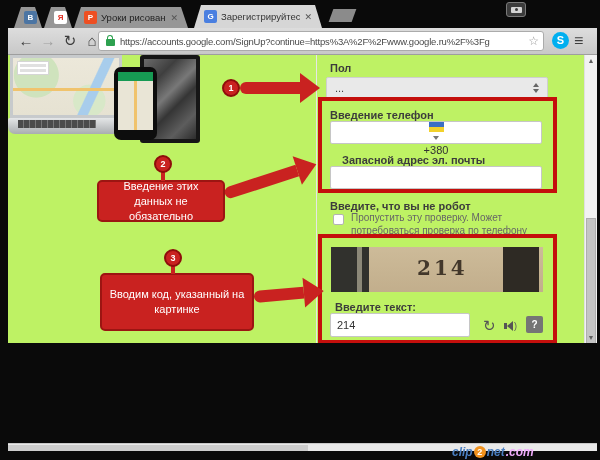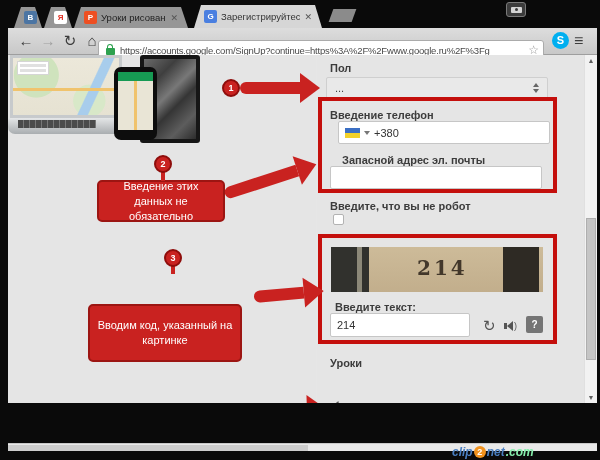--- a/index.html
+++ b/index.html
@@ -25,31 +25,31 @@
            border:1px solid #7a7a7a;border-radius:3px;}
   .traybtn .cam{position:absolute;left:4px;top:4px;width:11px;height:6px;background:#d4d4d4;border-radius:1px;}
   .traybtn .cam-dot{position:absolute;left:8px;top:5px;width:3px;height:3px;background:#3c3c3c;border-radius:50%;}
 
   
   .toolbar{position:absolute;left:8px;top:28px;width:589px;height:27px;
            background:linear-gradient(#dddddd,#c8c8c8);border-bottom:1px solid #9e9e9e;}
   .navbtn{position:absolute;top:3px;width:20px;height:20px;font-size:15px;line-height:20px;text-align:center;color:#3c3c3c;}
   .navbtn.disabled{color:#9f9f9f;}
   .addressbar{position:absolute;left:90px;top:3px;width:446px;height:20px;background:#fff;
-              border:1px solid #ababab;border-radius:3px;display:flex;align-items:center;padding:0 4px;overflow:hidden;margin-top:9px;}
+              border:1px solid #ababab;border-radius:3px;display:flex;align-items:center;padding:0 4px;overflow:hidden;}
   .lockbody{width:9px;height:7px;background:#2da14f;border-radius:1px;position:relative;margin:3px 5px 0 3px;flex:0 0 auto;}
   .lockshackle{position:absolute;top:-4px;left:1px;width:6px;height:5px;border:1.5px solid #2da14f;border-bottom:none;border-radius:3px 3px 0 0;}
   .urltext{font-size:9.5px;color:#4a4a4a;white-space:nowrap;overflow:hidden;letter-spacing:-0.2px;flex:1;}
   .star{font-size:12px;color:#999;margin-left:4px;flex:0 0 auto;}
   .skype{position:absolute;left:552px;top:32px;width:17px;height:17px;border-radius:50%;background:#00aff0;
          color:#fff;font-size:11px;font-weight:bold;text-align:center;line-height:17px;}
   .menubtn{position:absolute;left:574px;top:30px;font-size:16px;color:#3e3e3e;line-height:22px;}
 
   
-  .content{position:absolute;left:8px;top:55px;width:589px;height:348px;background:#e5e5e5;overflow:hidden;}
+  .content{position:absolute;left:8px;top:55px;width:589px;height:288px;background:#bef264;overflow:hidden;}
   .vdivider{position:absolute;left:308px;top:0;width:1px;height:100%;background:#e6e6e6;}
 
   
   .vscroll{position:absolute;left:576px;top:0;width:13px;height:100%;background:#f2f2f2;border-left:1px solid #e0e0e0;}
   .vscroll .arr-up,.vscroll .arr-dn{position:absolute;left:0;width:100%;font-size:7px;text-align:center;color:#5f5f5f;}
   .vscroll .arr-up{top:2px;}
   .vscroll .arr-dn{bottom:2px;}
   .vscroll .thumb{position:absolute;left:1px;top:163px;width:10px;height:142px;background:#c5c5c5;border:1px solid #aeaeae;}
 
   
@@ -120,21 +120,21 @@
   .arr .head{width:0;height:0;border-top:15px solid transparent;border-bottom:15px solid transparent;border-left:20px solid var(--red);}
 
   
   .hscroll{position:absolute;left:8px;top:443px;width:589px;height:8px;background:#e9e9e9;border-top:1px solid #c9c9c9;}
   .hscroll .hthumb{position:absolute;left:0;top:1px;width:300px;height:6px;background:#cdcdcd;}
   .watermark{position:absolute;left:452px;top:445px;height:14px;display:flex;align-items:center;gap:1px;
              font-size:12px;font-weight:bold;font-style:italic;z-index:70;}
   .wm-blue{color:#4a7fc1;}
   .wm-circle{width:12px;height:12px;border-radius:50%;background:#f0921e;color:#fff;font-size:9px;font-style:normal;
              text-align:center;line-height:12px;}
-  .wm-grey{color:#86efac;}
+  .wm-grey{color:#f0abfc;}
 </style>
 </head>
 <body>
 
 <div class="stage">
 
   <div class="tab" style="left:14px;width:28px;">
     <span class="favicon" style="background:#4c75a3;">В</span>
   </div>
   <div class="tab" style="left:44px;width:28px;">
@@ -198,34 +198,35 @@
     <div class="flabel" style="left:322px;top:7px;">Пол</div>
     <div class="fselect" style="left:318px;top:22px;width:222px;">
       <span>...</span>
       <span class="spin">
           <span class="t-up"></span>
           <span class="t-dn"></span>
         </span>
     </div>
 
     <div class="flabel" style="left:322px;top:54px;">Введение телефон</div>
-    <div class="finput phone-input" style="left:330px;top:66px;width:212px;height:23px;">
+    <div class="finput phone-input" style="left:322px;top:66px;width:212px;height:23px;flex-direction:column;">
       <span class="flag">
           <span class="b"></span>
           <span class="y"></span>
         </span>
       <span class="caret"></span>
       <span>+380</span>
     </div>
 
     <div class="flabel" style="left:334px;top:99px;">Запасной адрес эл. почты</div>
     <input class="finput" style="left: 322px; top: 111px; width: 212px; height: 23px;">
 
     <div class="flabel" style="left:322px;top:145px;">Введите, что вы не робот</div>
     <div class="fcheck" style="left:325px;top:159px;"></div>
+    <div class="smalltext" style="left:343px;top:156px;width:188px;">Пропустить эту проверку. Может потребоваться проверка по телефону</div>
 
     <div class="captcha-img" style="left:323px;top:192px;width:212px;height:45px;">
       <div class="cap-dark-l"></div>
       <div class="cap-stripe"></div>
       <div class="cap-dark-r"></div>
       <div class="cap-num">214</div>
     </div>
     <div class="flabel" style="left:327px;top:246px;">Введите текст:</div>
     <input class="finput" style="left: 322px; top: 258px; width: 140px; height: 24px;" value="214">
     <div class="cap-icon" style="left:475px;top:262px;">↻</div>
@@ -260,21 +261,21 @@
     <div class="callout" style="left:89px;top:125px;width:128px;height:42px;">
       <span>Введение этих данных не обязательно</span>
     </div>
     <div class="arr" style="left:217px;top:124px;width:96px;transform:rotate(-18deg);">
       <div class="shaft"></div>
         <div class="head"></div>
     </div>
 
     <div class="stepnum" style="left:156px;top:194px;">3</div>
     <div class="stem" style="left:163px;top:210px;height:9px;"></div>
-    <div class="callout" style="left:80px;top:218px;width:154px;height:58px;margin-top:31px;">
+    <div class="callout" style="left:92px;top:218px;width:154px;height:58px;">
       <span>Вводим код, указанный на картинке</span>
     </div>
     <div class="arr" style="left:246px;top:227px;width:70px;transform:rotate(-5deg);">
       <div class="shaft"></div>
         <div class="head"></div>
     </div>
 
     <div class="stepnum" style="left:228px;top:348px;">4</div>
     <div class="arr" style="left:245px;top:342px;width:74px;transform:rotate(-2deg);">
       <div class="shaft"></div>

